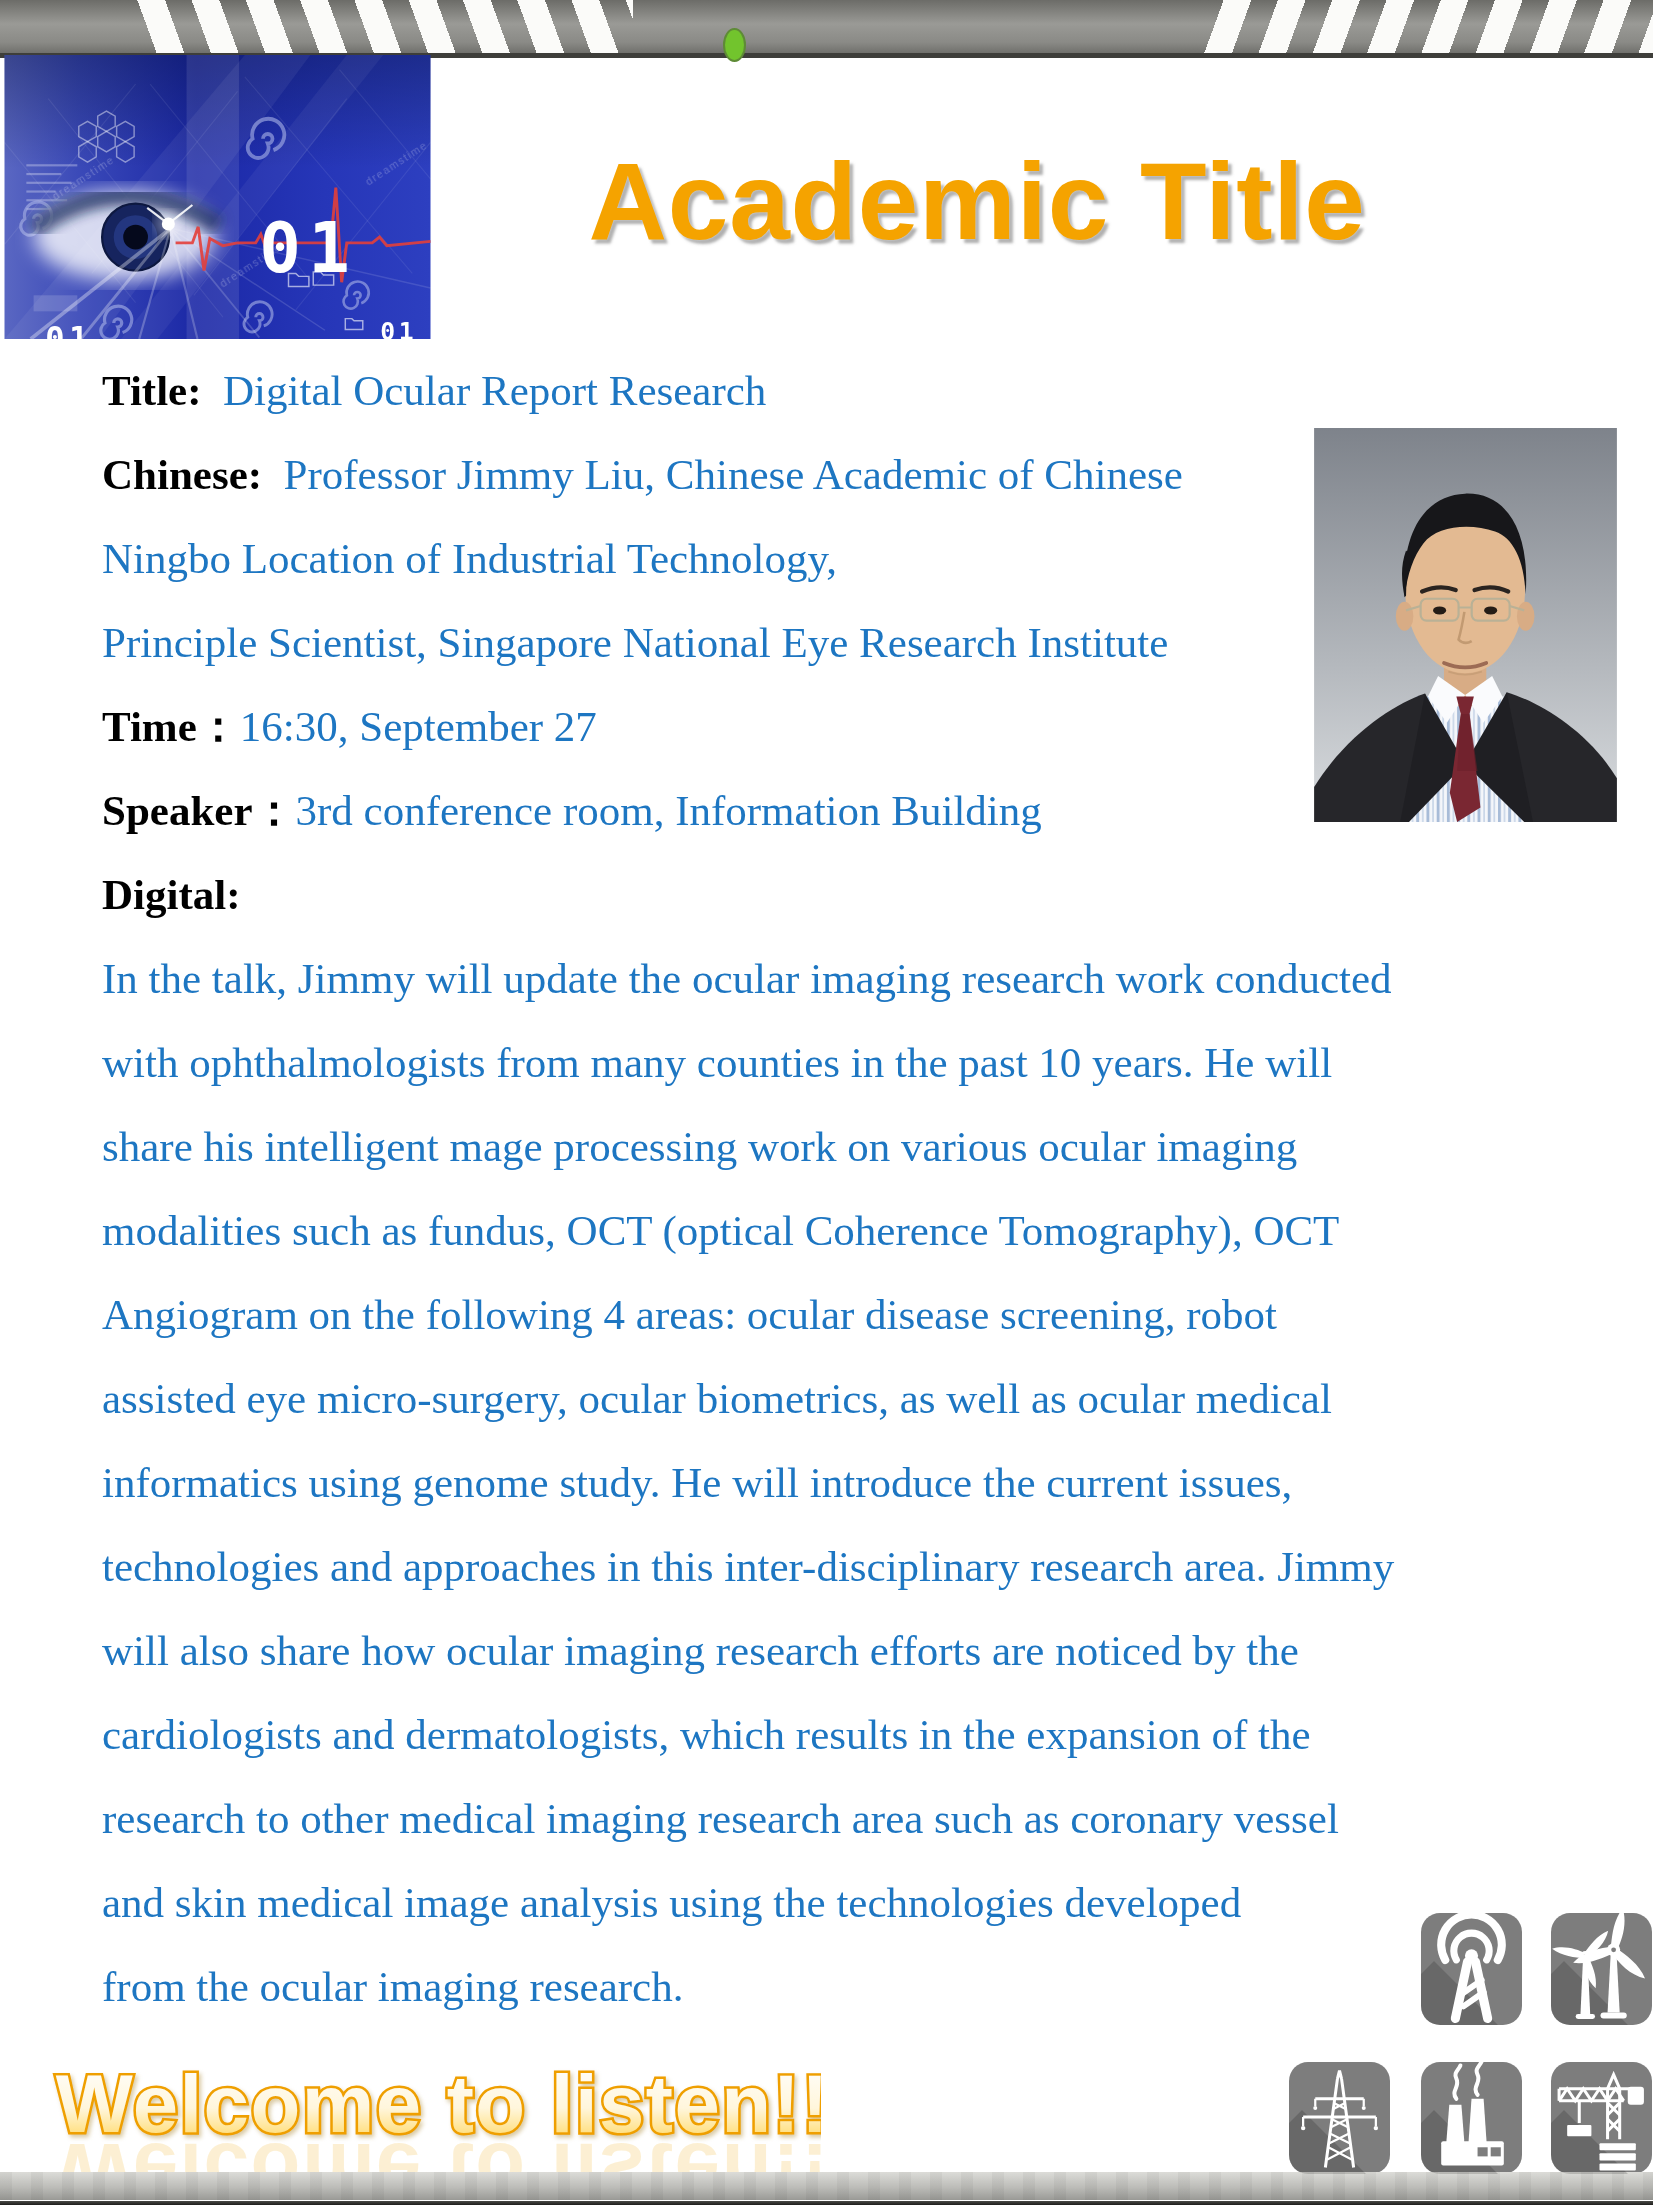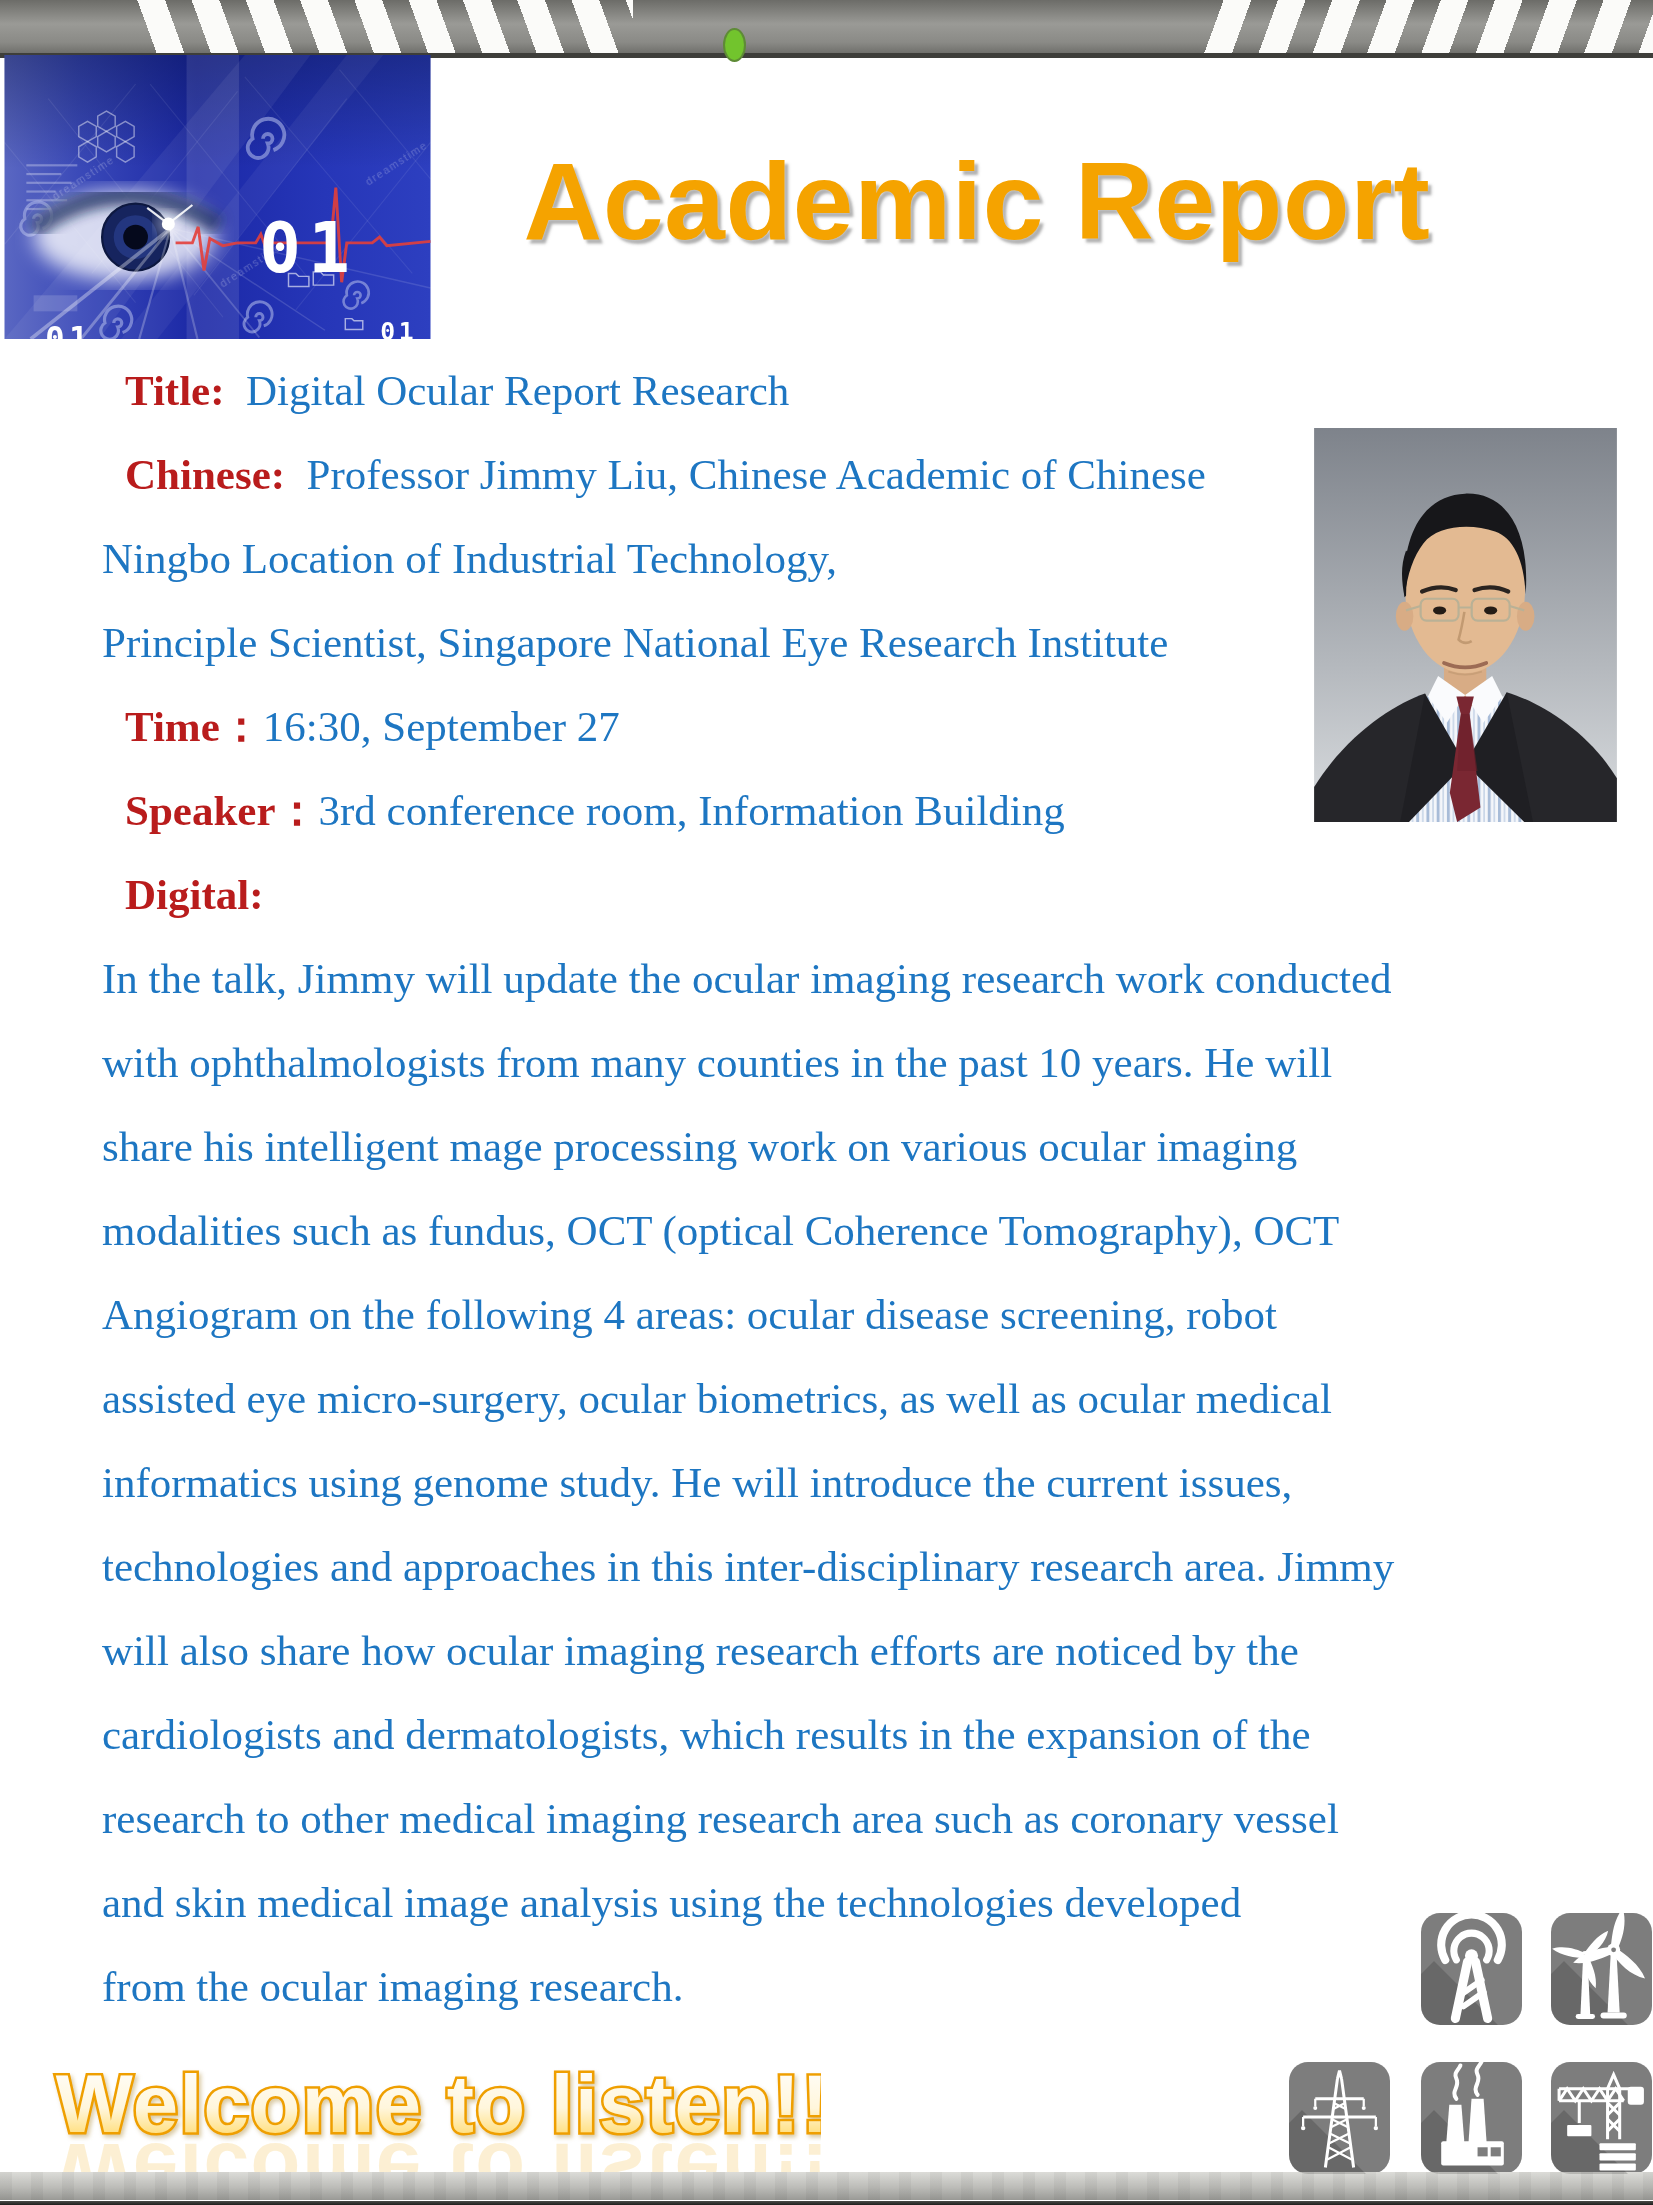--- a/index.html
+++ b/index.html
@@ -23,21 +23,21 @@
 
   
   .page-title{position:absolute;left:408px;top:143px;width:1138px;text-align:center;
     font-family:"Liberation Sans",sans-serif;font-weight:700;font-size:109px;line-height:117px;
     letter-spacing:0.7px;color:#f5a300;
     text-shadow:0 0 2.2px rgba(255,255,255,.55), 3.6px 4.4px 2.9px rgba(110,110,110,.55);}
 
   
   .text-col{position:absolute;left:102px;top:349px;width:1553px;}
   .line{height:84px;line-height:84px;font-size:43px;white-space:pre;color:#1d76c2;}
-  .line .lbl{font-weight:700;color:#b91c1c;margin-left:23px;}
+  .line .lbl{font-weight:700;color:#000000;}
   .line .lbl:empty{display:none;}
 
   
   .photo{position:absolute;left:1314px;top:428px;width:303px;height:394px;}
 
   
   .welcome{position:absolute;left:48px;top:2046px;width:773px;height:153px;}
 
   
   .tile{position:absolute;width:101px;height:112px;border-radius:19px;background:#7d7d7d;
@@ -168,21 +168,21 @@
   </g>
 
   <g font-family="Liberation Sans, sans-serif" font-size="15" letter-spacing="2" fill="#ffffff" opacity="0.25">
     <text transform="translate(70,200) rotate(-33)">dreamstime</text>
     <text transform="translate(300,320) rotate(-33)">dreamstime</text>
     <text transform="translate(500,180) rotate(-33)">dreamstime</text>
   </g>
 </svg>
 </div>
 
-<div class="page-title">Academic Report</div>
+<div class="page-title">Academic Title</div>
 
 <div class="text-col">
   <div class="line"><span class="lbl">Title:</span><span>  Digital Ocular Report Research</span></div>
   <div class="line"><span class="lbl">Chinese:</span><span>  Professor Jimmy Liu, Chinese Academic of Chinese</span></div>
   <div class="line"><span>Ningbo Location of Industrial Technology,</span></div>
   <div class="line"><span>Principle Scientist, Singapore National Eye Research Institute</span></div>
   <div class="line"><span class="lbl">Time：</span><span>16:30, September 27</span></div>
   <div class="line"><span class="lbl">Speaker：</span><span>3rd conference room, Information Building</span></div>
   <div class="line"><span class="lbl">Digital:</span><span></span></div>
 

